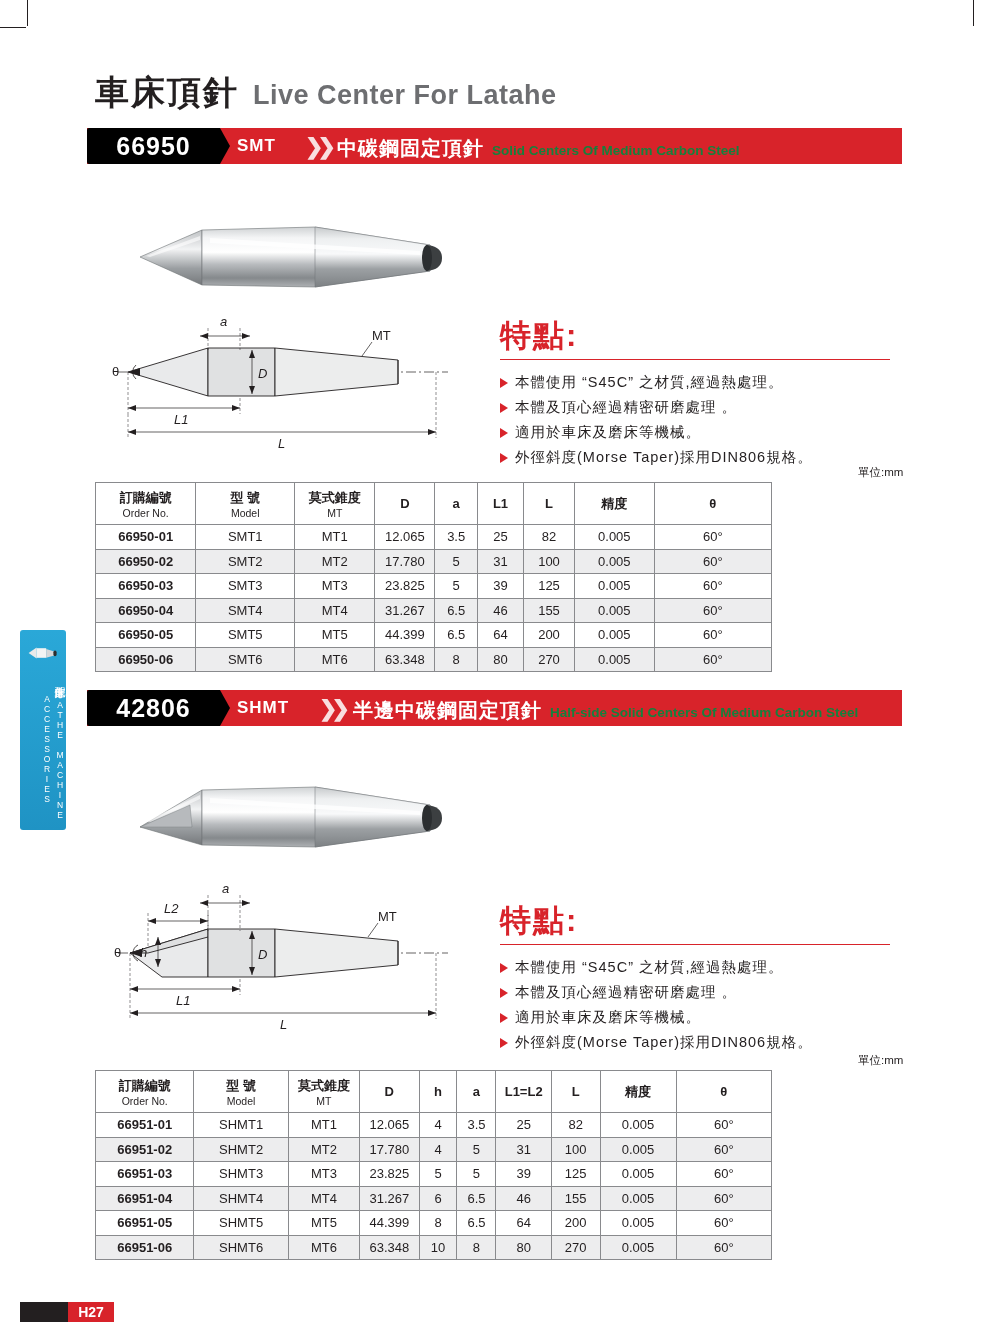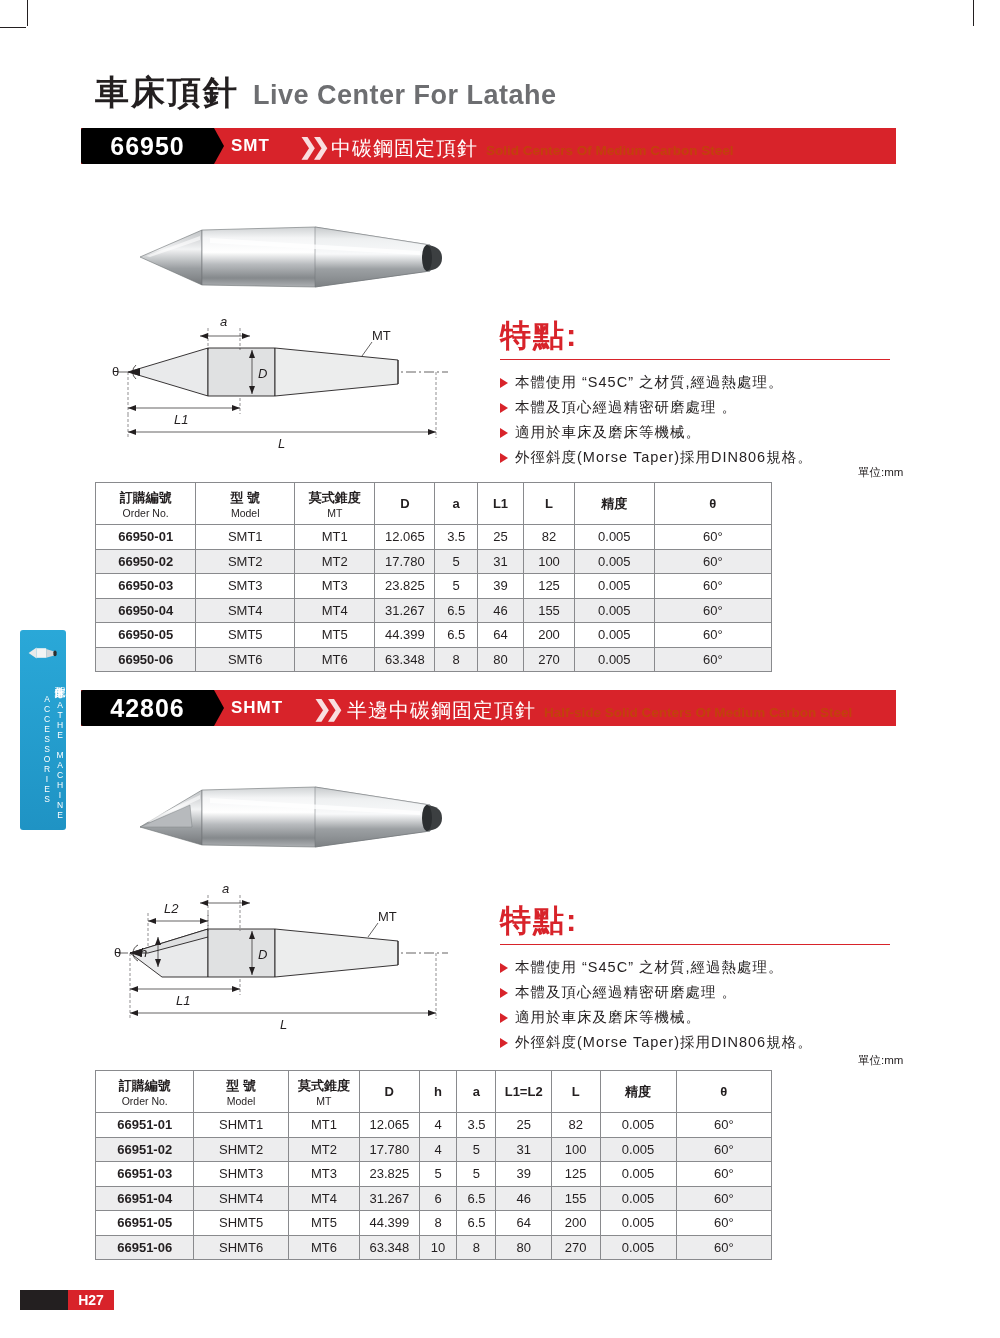--- a/index.html
+++ b/index.html
@@ -16,43 +16,43 @@
   .crop { position:absolute; background:#231f20; }
   .crop.v { width:1px; height:26px; }
   .crop.h { height:1px; width:26px; }
 
   
   .page-title { position:absolute; left:95px; top:70px; display:flex; align-items:baseline; gap:14px; }
   .page-title .cn { font-size:34px; font-weight:bold; letter-spacing:2px; color:#231f20; }
   .page-title .en { font-size:27px; font-weight:bold; color:#6d6e71; letter-spacing:.5px; }
 
   
-  .banner { position:absolute; left:81px; width:815px; height:36px; }
+  .banner { position:absolute; left:87px; width:815px; height:36px; }
   .banner .bar {
     position:absolute; left:0; top:0; right:0; bottom:0;
     background:#d8232a;
   }
   .banner .blackbox {
     position:absolute; left:0; top:0; width:133px; height:36px;
     background:#000; color:#fff; font-size:25px; font-weight:bold;
     display:flex; align-items:center; justify-content:center; letter-spacing:1px;
     border-radius:2px 0 0 2px;
   }
   .banner .blackbox::after{
     content:""; position:absolute; right:-10px; top:0;
     border-top:18px solid transparent; border-bottom:18px solid transparent;
     border-left:10px solid #000;
   }
   .banner .code { position:absolute; left:150px; top:0; height:36px; display:flex; align-items:center;
     color:#fff; font-size:17px; font-weight:bold; letter-spacing:1px; }
   .banner .chev { position:absolute; left:218px; top:6px; color:#fff; font-size:22px; font-weight:bold; opacity:.85;}
   .banner .chev span{ letter-spacing:-6px; }
   .banner .titles { position:absolute; left:250px; top:0; height:36px; display:flex; align-items:baseline; gap:8px; padding-top:7px;}
-  .banner .titles .cn { color:#fff; font-size:20px; font-weight:normal; letter-spacing:1px;}
-  .banner .titles .en { color:#c2410c; font-size:13.5px; font-weight:bold;text-align:center; }
+  .banner .titles .cn { color:#fff; font-size:20px; font-weight:bold; letter-spacing:1px;}
+  .banner .titles .en { color:#15803d; font-size:13.5px; font-weight:bold;text-align:center; }
 
   
   .photo { position:absolute; }
 
   
   .features { position:absolute; }
   .features .ft-title { font-size:31px; font-weight:bold; color:#d8232a; letter-spacing:2px; }
   .features .rule { height:1px; background:#d8232a; margin:2px 0 10px 0; width:390px;}
   .features ul { list-style:none; margin:0; padding:0; }
   .features li { font-size:14.5px; line-height:25px; color:#231f20; letter-spacing:1px; display:flex; align-items:flex-start;}
@@ -85,21 +85,21 @@
   .sidetab .txt {
     position:absolute; left:0; top:46px; width:46px; text-align:center;
     color:#fff; font-size:11px; line-height:13px;
     writing-mode:vertical-rl; text-orientation:upright;
     height:145px;
   }
   .sidetab .txt .en { font-size:8.5px; letter-spacing:0px; }
   .sidetab .ico { position:absolute; left:7px; top:10px; width:32px; height:26px; }
 
   
-  .footer { position:absolute; left:20px; bottom:28px; display:flex; }
+  .footer { position:absolute; left:20px; bottom:16px; display:flex; }
   .footer .blk { width:48px; height:20px; background:#231f20; }
   .footer .red { width:46px; height:20px; background:#d8232a; color:#fff; font-weight:bold;
     font-size:14px; display:flex; align-items:center; justify-content:center; }
 
   
   .dim { font-size:13px; fill:#231f20; font-family:"Liberation Sans", sans-serif; }
   .dim-i { font-size:13px; fill:#231f20; font-style:italic; font-family:"Liberation Sans", sans-serif; }
 </style>
 </head>
 <body>

